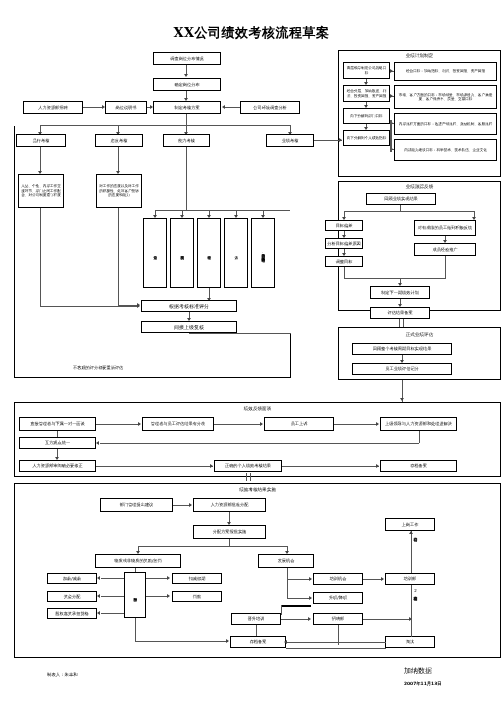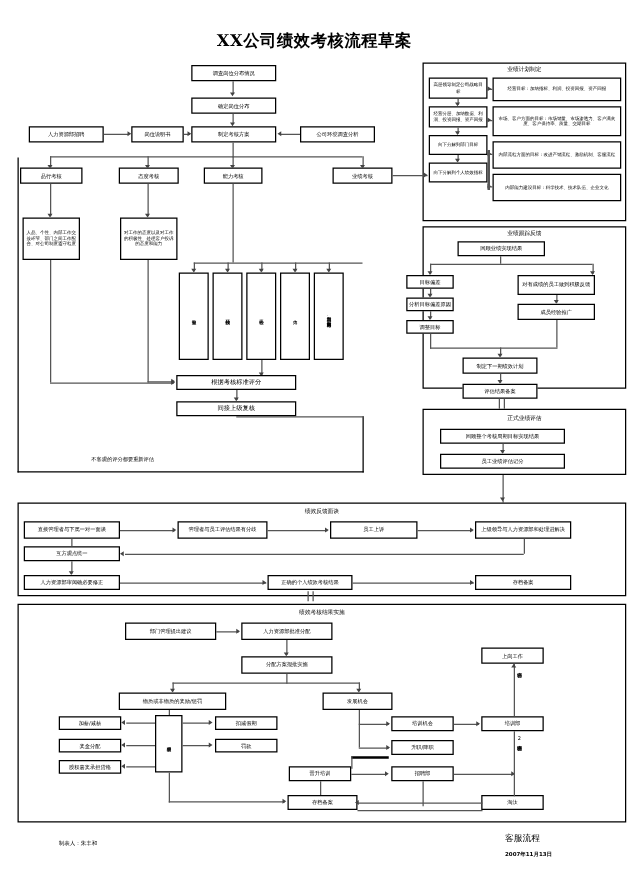--- a/index.html
+++ b/index.html
@@ -334,15 +334,15 @@
   <div class="ln" style="left:135px;top:618px;width:1px;height:24px;"></div>
   <div class="ln" style="left:135px;top:641px;width:93px;height:1px;"></div>
   <div class="ar r" style="left:226px;top:639px;"></div>
   <div class="ln" style="left:286px;top:642px;width:100px;height:1px;"></div>
   <div class="ar l" style="left:284px;top:640px;"></div>
   <div class="ln" style="left:256px;top:625px;width:1px;height:11px;"></div>
   <div class="ln" style="left:338px;top:625px;width:1px;height:20px;"></div>
   <div class="ln" style="left:286px;top:648px;width:100px;height:1px;"></div>
 
   <div class="foot-l" style="left:47px;top:672px;">制表人：朱丰和</div>
-  <div class="foot-r" style="left:404px;top:666px;">客服流程</div>
+  <div class="foot-r" style="left:404px;top:666px;">加纳数据</div>
   <div class="foot-d" style="left:404px;top:681px;">2007年11月13日</div>
 </div>
 
 </body></html>

